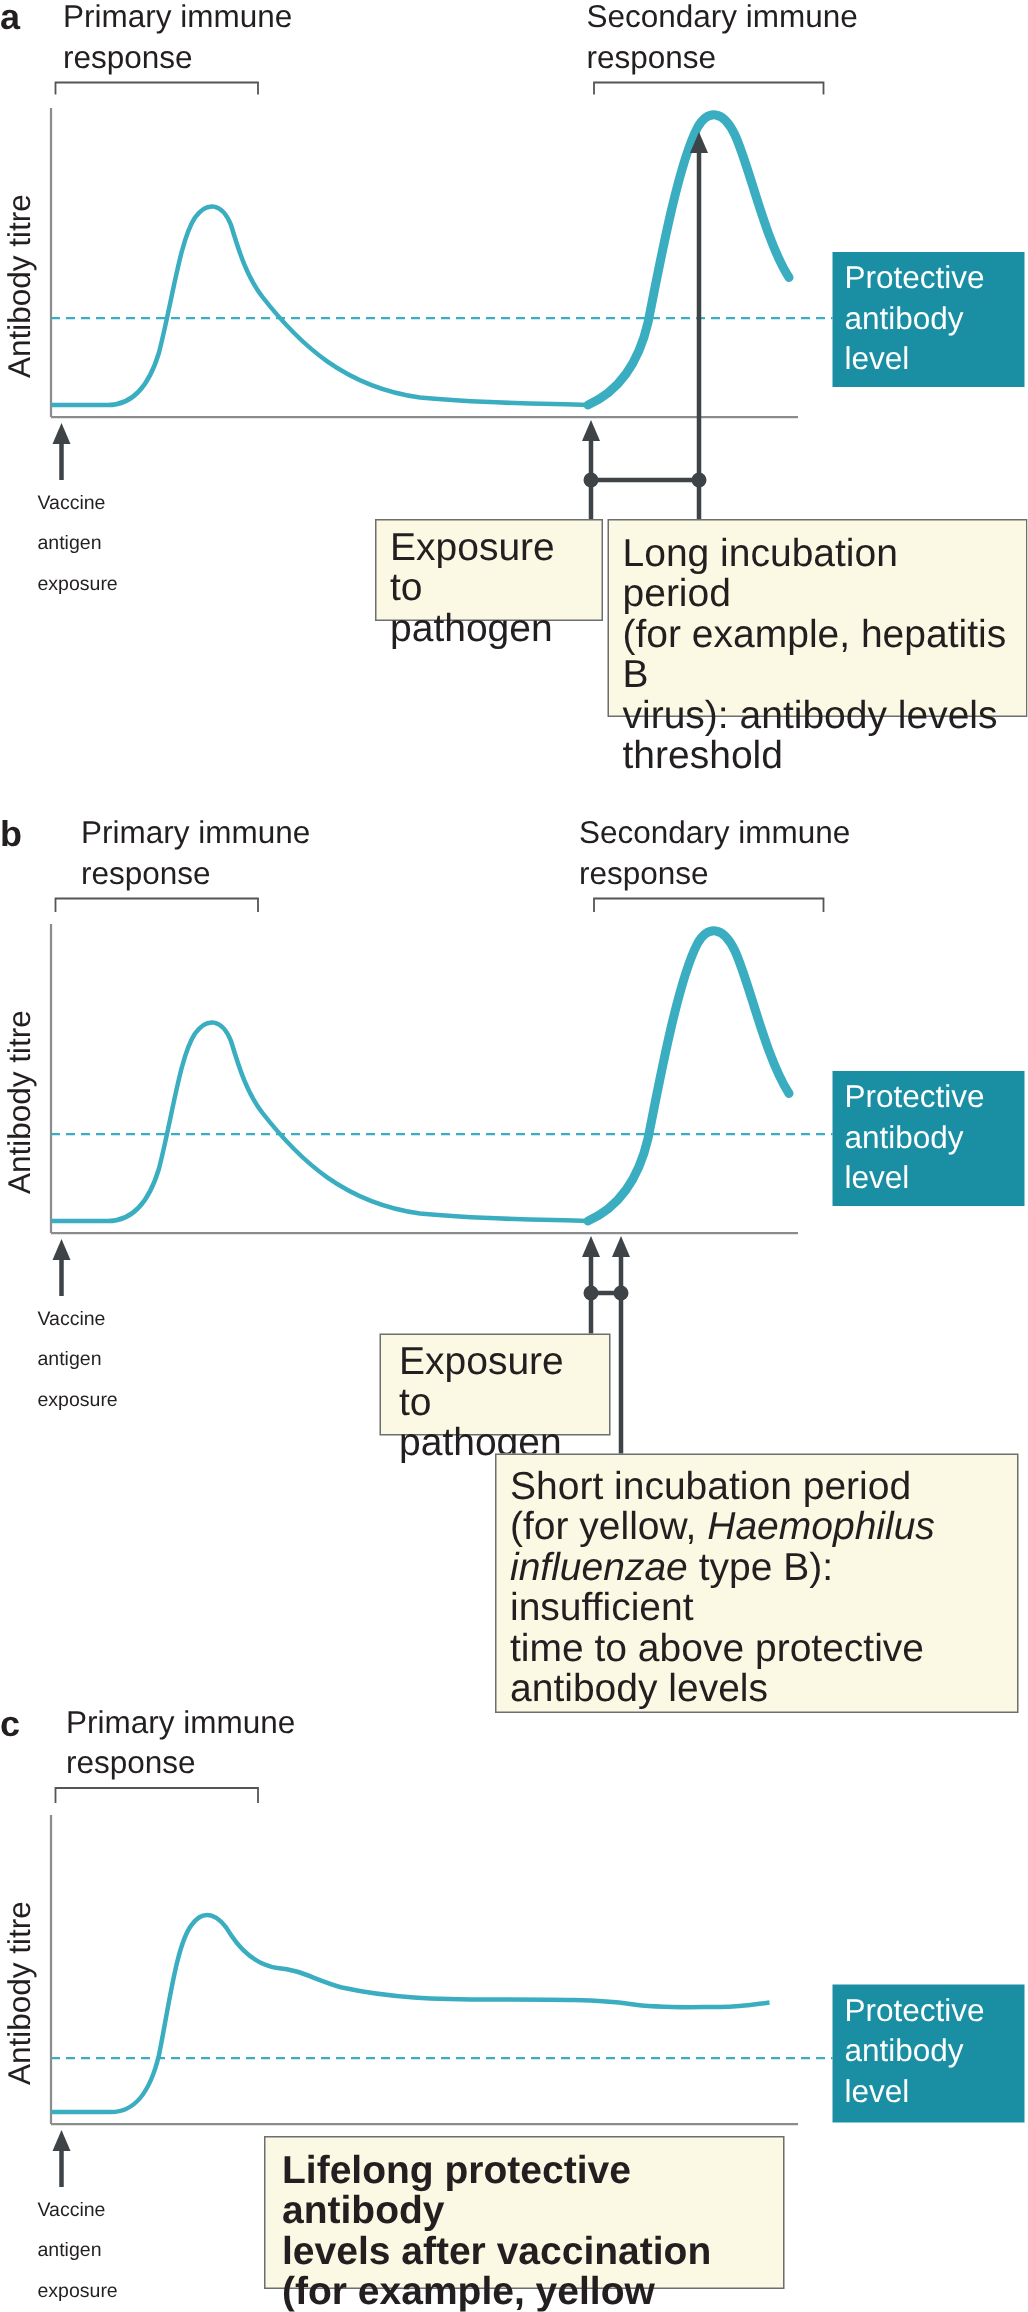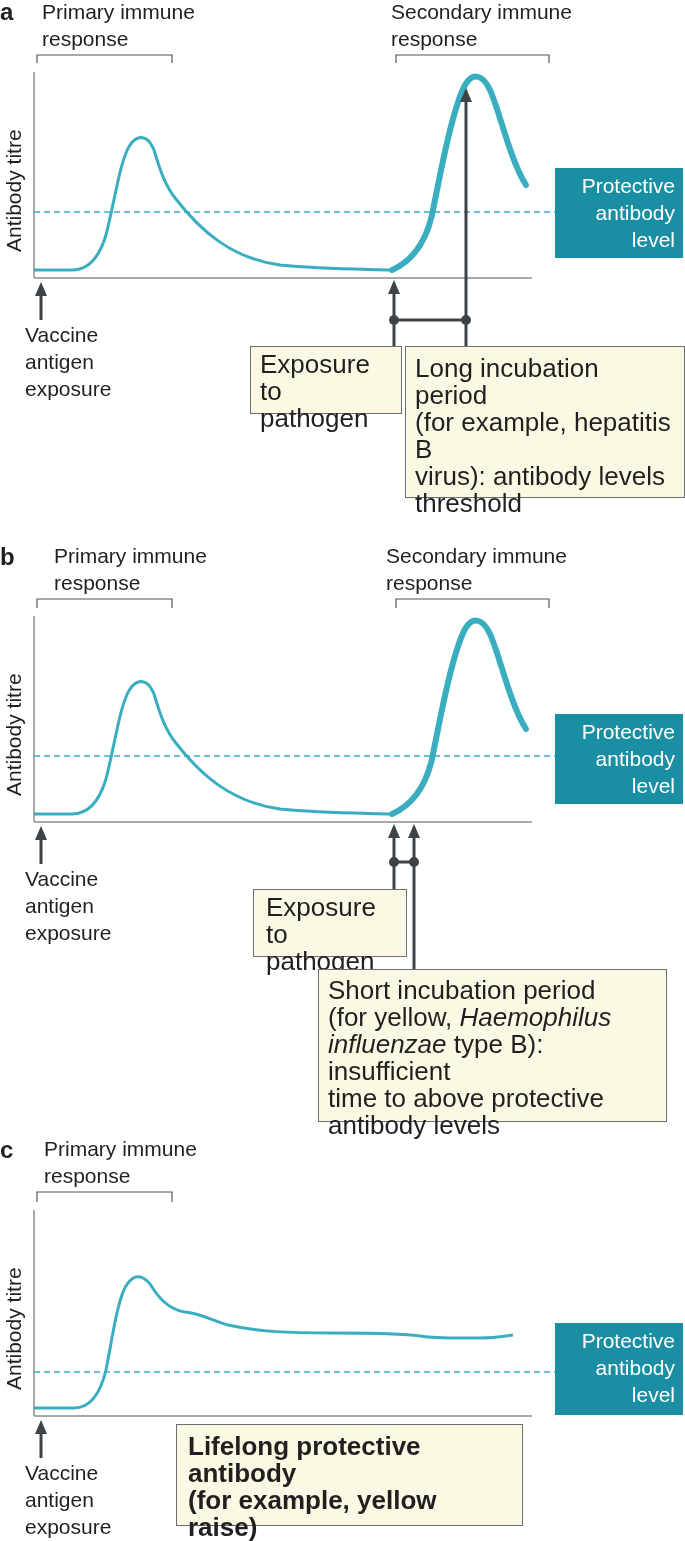--- a/index.html
+++ b/index.html
@@ -2,22 +2,22 @@
 <html><head>
 <meta charset="utf-8">
 <style>
   html, body { margin:0; padding:0; background:#ffffff; }
   body { width:685px; height:1541px; position:relative; overflow:hidden;
          font-family:"Liberation Sans", sans-serif; color:#231f20; }
   .abs { position:absolute; }
   .panel-letter { font-weight:bold; font-size:24px; }
   .hdr { font-size:21px; line-height:27px; color:#231f20; }
   .ylab { font-size:21px; transform-origin:left top; transform:rotate(-90deg); white-space:nowrap; }
-  .vac { font-size:21px; line-height:27px; }
-  .prot { background:#1a8ea3; color:#ffffff; font-size:21px; line-height:27px; padding:4px 8px; box-sizing:border-box;text-align:right; }
+  .vac { font-size:13px; line-height:27px; }
+  .prot { background:#1a8ea3; color:#ffffff; font-size:21px; line-height:27px; padding:4px 8px; box-sizing:border-box; }
   .note { background:#fbf8e3; border:1px solid #6d6e70; font-size:26px; line-height:27px; padding:8px 10px; box-sizing:border-box; }
   svg { position:absolute; left:0; top:0; }
   em { font-style:italic; }
 </style>
 </head>
 <body>
 
 <div>
   <svg width="685" height="520">
 
@@ -62,21 +62,21 @@
   </div>
   <div class="abs vac" style="left:25px;top:321px;">
     <div>Vaccine</div>
     <div>antigen</div>
     <div>exposure</div>
   </div>
   <div class="abs note" style="left:250px;top:346px;width:152px;height:68px;padding:4px 9px;">
     <div>Exposure to</div>
     <div>pathogen</div>
   </div>
-  <div class="abs note" style="left:405px;top:346px;width:280px;height:152px;padding:8px 9px;">
+  <div class="abs note" style="left:405px;top:346px;width:280px;height:132px;padding:8px 9px;">
     <div>Long incubation period</div>
     <div>(for example, hepatitis B</div>
     <div>virus): antibody levels</div>
     <div>threshold</div>
   </div>
 </div>
 
 <div>
   <svg width="685" height="1130">
     <path d="M37,608 V599 H172 V608" fill="none" stroke="#555" stroke-width="1.2"></path>
@@ -114,21 +114,21 @@
   </div>
   <div class="abs vac" style="left:25px;top:865px;">
     <div>Vaccine</div>
     <div>antigen</div>
     <div>exposure</div>
   </div>
   <div class="abs note" style="left:253px;top:889px;width:154px;height:68px;padding:4px 12px;">
     <div>Exposure to</div>
     <div>pathogen</div>
   </div>
-  <div class="abs note" style="left:318px;top:969px;width:349px;height:153px;padding:7px 9px;">
+  <div class="abs note" style="left:330px;top:969px;width:349px;height:173px;padding:7px 9px;">
     <div>Short incubation period</div>
     <div><span>(for yellow, </span><em>Haemophilus</em></div>
     <div><em>influenzae</em><span> type B): insufficient</span></div>
     <div>time to above protective</div>
     <div>antibody levels</div>
   </div>
 </div>
 
 <div>
   <svg width="685" height="1541">
@@ -152,15 +152,16 @@
     <div>antibody</div>
     <div>level</div>
   </div>
   <div class="abs vac" style="left:25px;top:1459px;">
     <div>Vaccine</div>
     <div>antigen</div>
     <div>exposure</div>
   </div>
   <div class="abs note" style="left:176px;top:1424px;width:347px;height:102px;padding:8px 11px;font-weight:bold;">
     <div>Lifelong protective antibody</div>
+    <div>levels after vaccination</div>
     <div>(for example, yellow raise)</div>
   </div>
 </div>
 
 </body></html>

